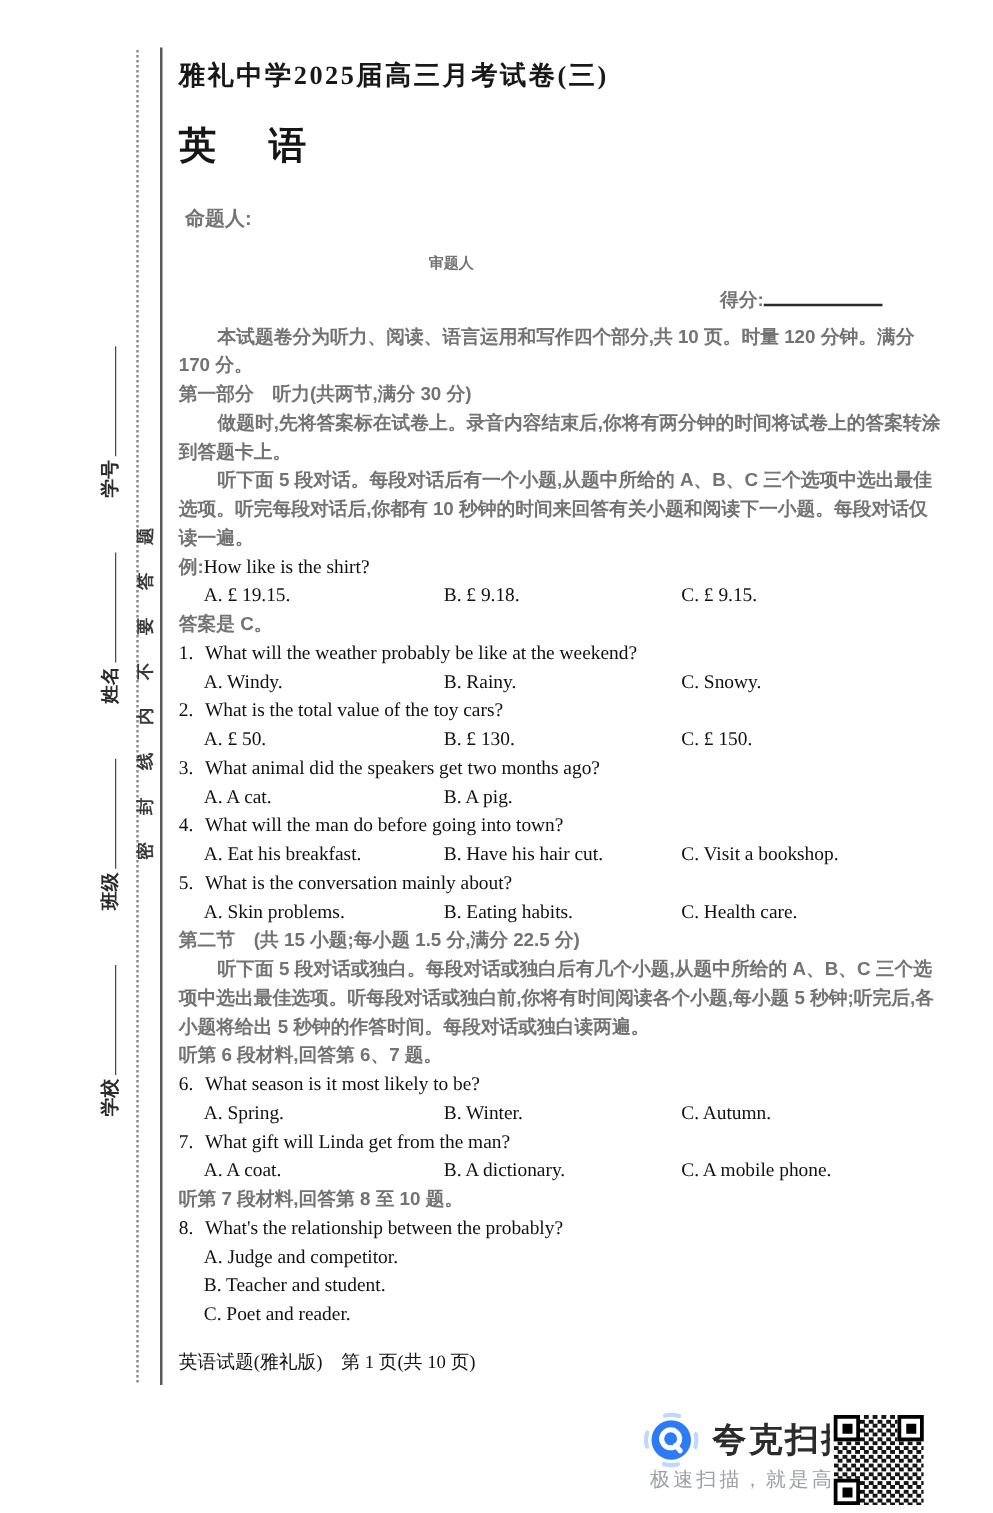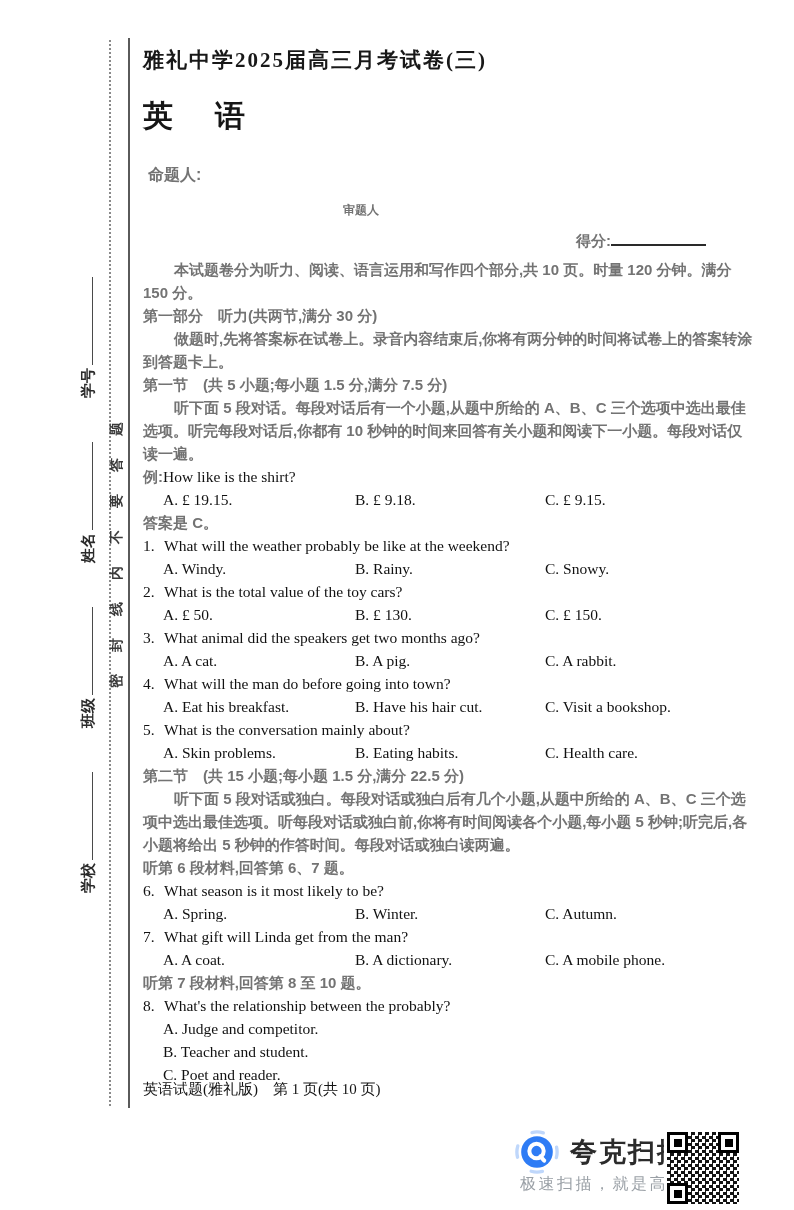--- a/index.html
+++ b/index.html
@@ -78,24 +78,23 @@
 <div class="content">
   <h1 class="exam-title">雅礼中学2025届高三月考试卷(三)</h1>
   <h2 class="subject">英　语</h2>
   <div class="setter zh">命题人:</div>
   <div class="reviewer zh">审题人</div>
   <div class="score-line">
     <span class="zh">得分:</span><span class="score-blank"></span>
   </div>
 
   <div class="body-text">
-    <p class="zh indent">本试题卷分为听力、阅读、语言运用和写作四个部分,共 10 页。时量 120 分钟。满分 150 分。</p>
+    <p class="zh indent">本试题卷分为听力、阅读、语言运用和写作四个部分,共 10 页。时量 120 分钟。满分 170 分。</p>
     <p class="zh">第一部分　听力(共两节,满分 30 分)</p>
     <p class="zh indent">做题时,先将答案标在试卷上。录音内容结束后,你将有两分钟的时间将试卷上的答案转涂到答题卡上。</p>
-    <p class="zh">第一节　(共 5 小题;每小题 1.5 分,满分 7.5 分)</p>
     <p class="zh indent">听下面 5 段对话。每段对话后有一个小题,从题中所给的 A、B、C 三个选项中选出最佳选项。听完每段对话后,你都有 10 秒钟的时间来回答有关小题和阅读下一小题。每段对话仅读一遍。</p>
 
     <div>
       <span class="zh">例:</span><span class="en">How like is the shirt?</span>
     </div>
     <div class="opts en">
       <span>A.  £ 19.15.</span>
       <span>B.  £ 9.18.</span>
       <span>C.  £ 9.15.</span>
     </div>
@@ -118,21 +117,20 @@
       <span>B.  £ 130.</span>
       <span>C.  £ 150.</span>
     </div>
 
     <div class="en">
       <span class="q-num">3.</span><span>What animal did the speakers get two months ago?</span>
     </div>
     <div class="opts en">
       <span>A.  A cat.</span>
       <span>B.  A pig.</span>
-      <span>C.  A rabbit.</span>
     </div>
 
     <div class="en">
       <span class="q-num">4.</span><span>What will the man do before going into town?</span>
     </div>
     <div class="opts en">
       <span>A.  Eat his breakfast.</span>
       <span>B.  Have his hair cut.</span>
       <span>C.  Visit a bookshop.</span>
     </div>

